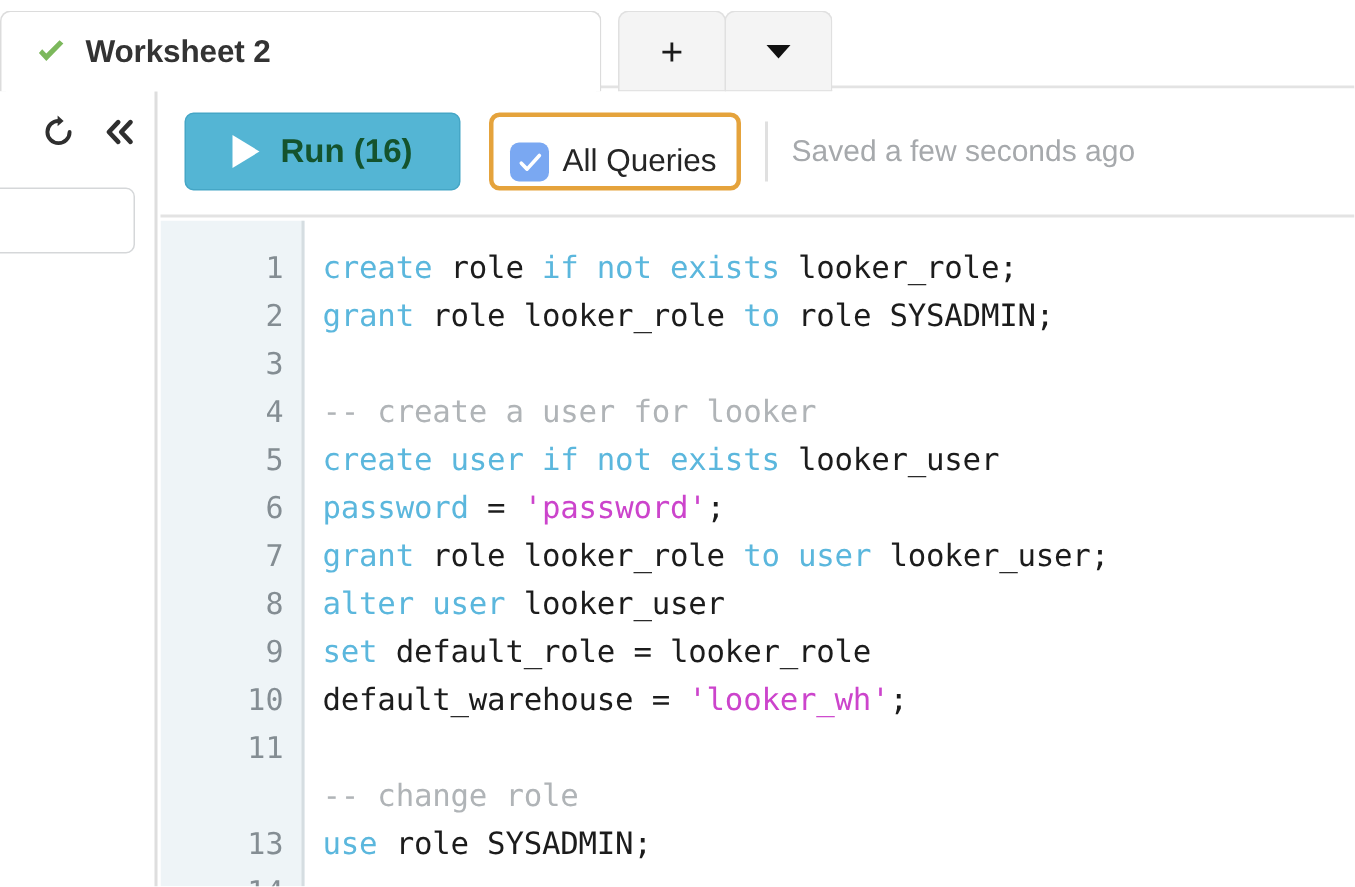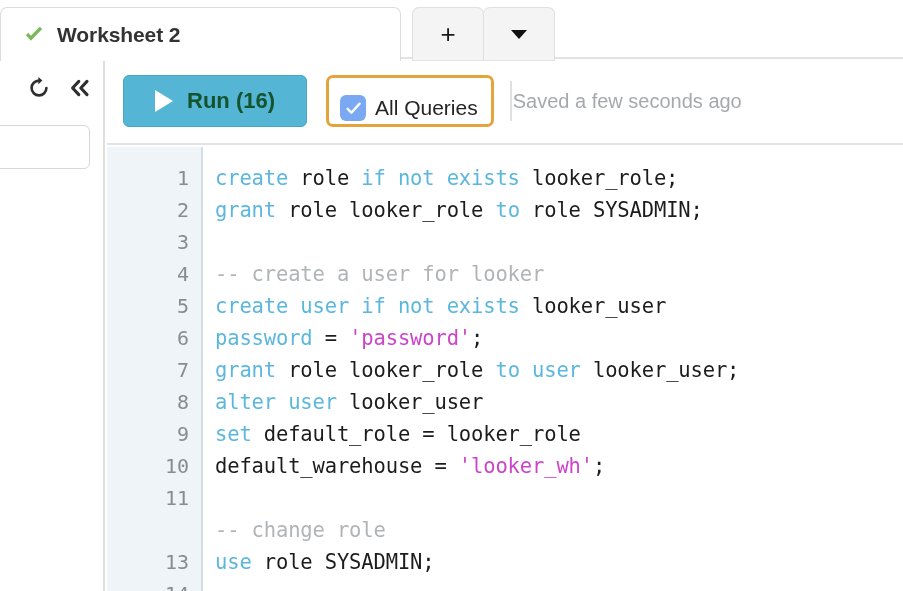--- a/index.html
+++ b/index.html
@@ -192,21 +192,21 @@
     white-space: nowrap;
   }
 
   .tb-divider {
     width: 2px;
     height: 40px;
     background: #e0e0e0;
     margin-left: 16px;
   }
   .saved-text {
-    margin-left: 1px;
+    margin-left: 16px;
     font-size: 20px;
     color: #a6a9ac;
     white-space: nowrap;
   }
 
   
   .editor {
     position: absolute;
     left: 107px; top: 147px;
     width: 796px; height: 444px;

